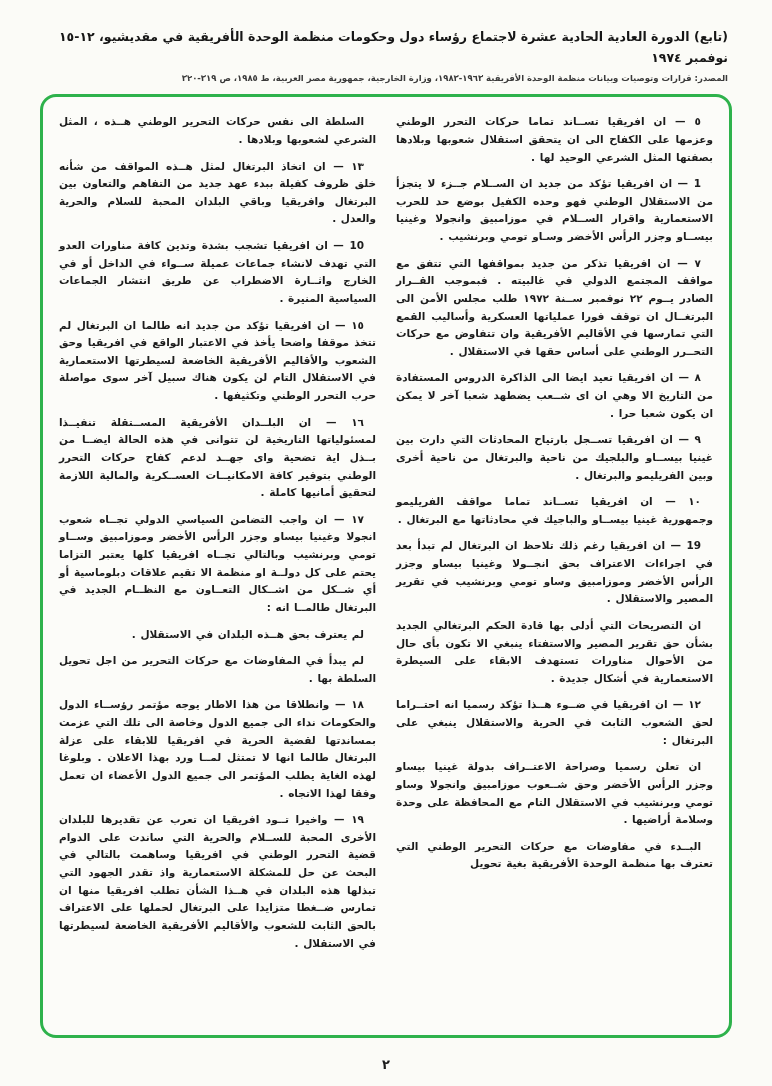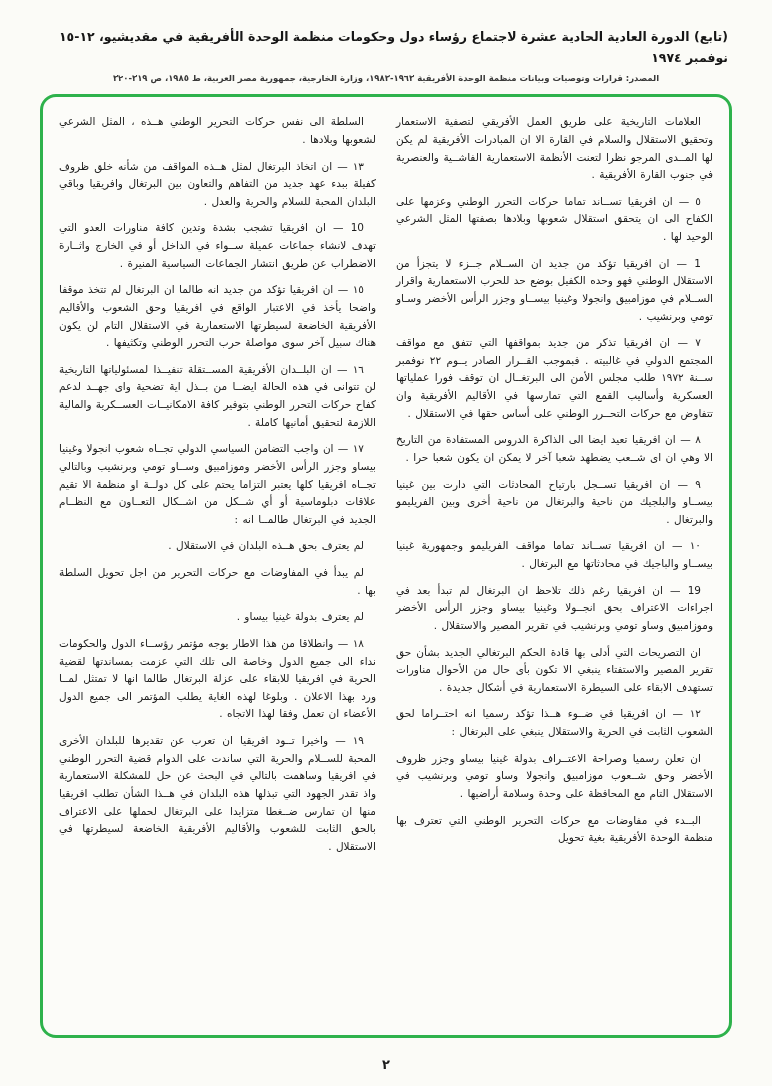--- a/index.html
+++ b/index.html
@@ -26,21 +26,21 @@
     line-height: 1.7;
     text-align: right;
     color: #161616;
     letter-spacing: 0.2px;
   }
   .header-source {
     font-size: 8.5px;
     font-weight: bold;
     color: #3a3a3a;
     margin-top: 3px;
-    text-align: center;
+    text-align: right;
     line-height: 1.5;
   }
   .content-box {
     border: 3px solid #2eb24c;
     border-radius: 16px;
     margin-top: 10px;
     padding: 16px 16px 12px 16px;
     height: 944px;
     overflow: hidden;
     background: #fcfcf9;
@@ -49,21 +49,21 @@
     display: flex;
     gap: 20px;
     height: 100%;
   }
   .col {
     flex: 1;
     min-width: 0;
   }
   .col p {
     font-size: 10.5px;
-    font-weight: normal;
+    font-weight: bold;
     color: #1c1c1c;
     line-height: 1.68;
     text-align: justify;
     text-align-last: right;
     margin-bottom: 9px;
     text-indent: 12px;
     word-spacing: 1px;
   }
   .page-number {
     position: absolute;
@@ -82,43 +82,41 @@
 <div class="page">
 
   <div class="header">
     <div class="header-title">(تابع) الدورة العادية الحادية عشرة لاجتماع رؤساء دول وحكومات منظمة الوحدة الأفريقية في مقديشيو، ١٢-١٥ نوفمبر ١٩٧٤</div>
     <div class="header-source">المصدر: قرارات وتوصيات وبيانات منظمة الوحدة الأفريقية ١٩٦٣-١٩٨٣، وزارة الخارجية، جمهورية مصر العربية، ط ١٩٨٥، ص ٣١٩-٣٢٠</div>
   </div>
 
   <div class="content-box">
     <div class="columns">
       <div class="col">
-          <p>العلامات التاريخية على طريق العمل الأفريقي لتصفية الاستعمار وتحقيق الاستقلال والسلام في القارة الا ان المبادرات الأفريقية لم يكن لها المــدى المرجو نظرا لتعنت الأنظمة الاستعمارية الفاشــية والعنصرية في جنوب القارة الأفريقية .</p>
           <p>٥ — ان افريقيا تســاند تماما حركات التحرر الوطني وعزمها على الكفاح الى ان يتحقق استقلال شعوبها وبلادها بصفتها المثل الشرعي الوحيد لها .</p>
           <p>1 — ان افريقيا تؤكد من جديد ان الســلام جــزء لا يتجزأ من الاستقلال الوطني فهو وحده الكفيل بوضع حد للحرب الاستعمارية واقرار الســلام في موزامبيق وانجولا وغينيا بيســاو وجزر الرأس الأخضر وسـاو تومي وبرنشيب .</p>
           <p>٧ — ان افريقيا تذكر من جديد بمواقفها التي تتفق مع مواقف المجتمع الدولي في غالبيته . فبموجب القــرار الصادر يــوم ٢٢ نوفمبر ســنة ١٩٧٢ طلب مجلس الأمن الى البرتغــال ان توقف فورا عملياتها العسكرية وأساليب القمع التي تمارسها في الأقاليم الأفريقية وان تتفاوض مع حركات التحــرر الوطني على أساس حقها في الاستقلال .</p>
           <p>٨ — ان افريقيا تعيد ايضا الى الذاكرة الدروس المستفادة من التاريخ الا وهي ان اى شــعب يضطهد شعبا آخر لا يمكن ان يكون شعبا حرا .</p>
           <p>٩ — ان افريقيا تســجل بارتياح المحادثات التي دارت بين غينيا بيســاو والبلجيك من ناحية والبرتغال من ناحية أخرى وبين الفريليمو والبرتغال .</p>
           <p>١٠ — ان افريقيا تســاند تماما مواقف الفريليمو وجمهورية غينيا بيســاو والباجيك في محادثاتها مع البرتغال .</p>
           <p>19 — ان افريقيا رغم ذلك تلاحظ ان البرتغال لم تبدأ بعد في اجراءات الاعتراف بحق انجــولا وغينيا بيساو وجزر الرأس الأخضر وموزامبيق وساو تومي وبرنشيب في تقرير المصير والاستقلال .</p>
           <p>ان التصريحات التي أدلى بها قادة الحكم البرتغالي الجديد بشأن حق تقرير المصير والاستفتاء ينبغي الا تكون بأى حال من الأحوال مناورات تستهدف الابقاء على السيطرة الاستعمارية في أشكال جديدة .</p>
           <p>١٢ — ان افريقيا في ضــوء هــذا تؤكد رسميا انه احتــراما لحق الشعوب الثابت في الحرية والاستقلال ينبغي على البرتغال :</p>
-          <p>ان تعلن رسميا وصراحة الاعتــراف بدولة غينيا بيساو وجزر ظروف الأخضر وحق شــعوب موزامبيق وانجولا وساو تومي وبرنشيب في الاستقلال التام مع المحافظة على وحدة وسلامة أراضيها .</p>
+          <p>ان تعلن رسميا وصراحة الاعتــراف بدولة غينيا بيساو وجزر الرأس الأخضر وحق شــعوب موزامبيق وانجولا وساو تومي وبرنشيب في الاستقلال التام مع المحافظة على وحدة وسلامة أراضيها .</p>
           <p>البــدء في مفاوضات مع حركات التحرير الوطني التي تعترف بها منظمة الوحدة الأفريقية بغية تحويل</p>
         </div>
       <div class="col">
           <p>السلطة الى نفس حركات التحرير الوطني هــذه ، المثل الشرعي لشعوبها وبلادها .</p>
           <p>١٣ — ان اتخاذ البرتغال لمثل هــذه المواقف من شأنه خلق ظروف كفيلة ببدء عهد جديد من التفاهم والتعاون بين البرتغال وافريقيا وباقي البلدان المحبة للسلام والحرية والعدل .</p>
           <p>10 — ان افريقيا تشجب بشدة وتدين كافة مناورات العدو التي تهدف لانشاء جماعات عميلة ســواء في الداخل أو في الخارج واثــارة الاضطراب عن طريق انتشار الجماعات السياسية المنيرة .</p>
           <p>١٥ — ان افريقيا تؤكد من جديد انه طالما ان البرتغال لم تتخذ موقفا واضحا يأخذ في الاعتبار الواقع في افريقيا وحق الشعوب والأقاليم الأفريقية الخاضعة لسيطرتها الاستعمارية في الاستقلال التام لن يكون هناك سبيل آخر سوى مواصلة حرب التحرر الوطني وتكثيفها .</p>
           <p>١٦ — ان البلــدان الأفريقية المســتقلة تنفيــذا لمسئولياتها التاريخية لن تتوانى في هذه الحالة ايضــا من بــذل اية تضحية واى جهــد لدعم كفاح حركات التحرر الوطني بتوفير كافة الامكانيــات العســكرية والمالية اللازمة لتحقيق أمانيها كاملة .</p>
           <p>١٧ — ان واجب التضامن السياسي الدولي تجــاه شعوب انجولا وغينيا بيساو وجزر الرأس الأخضر وموزامبيق وســاو تومي وبرنشيب وبالتالي تجــاه افريقيا كلها يعتبر التزاما يحتم على كل دولــة او منظمة الا تقيم علاقات دبلوماسية أو أي شــكل من اشــكال التعــاون مع النظــام الجديد في البرتغال طالمــا انه :</p>
           <p>لم يعترف بحق هــذه البلدان في الاستقلال .</p>
           <p>لم يبدأ في المفاوضات مع حركات التحرير من اجل تحويل السلطة بها .</p>
-          <p>لم يعترف بدولة غينيا بيساو .</p>
           <p>١٨ — وانطلاقا من هذا الاطار يوجه مؤتمر رؤســاء الدول والحكومات نداء الى جميع الدول وخاصة الى تلك التي عزمت بمساندتها لقضية الحرية في افريقيا للابقاء على عزلة البرتغال طالما انها لا تمتثل لمــا ورد بهذا الاعلان . وبلوغا لهذه الغاية يطلب المؤتمر الى جميع الدول الأعضاء ان تعمل وفقا لهذا الاتجاه .</p>
           <p>١٩ — واخيرا تــود افريقيا ان تعرب عن تقديرها للبلدان الأخرى المحبة للســلام والحرية التي ساندت على الدوام قضية التحرر الوطني في افريقيا وساهمت بالتالي في البحث عن حل للمشكلة الاستعمارية واذ تقدر الجهود التي تبذلها هذه البلدان في هــذا الشأن تطلب افريقيا منها ان تمارس ضــغطا متزايدا على البرتغال لحملها على الاعتراف بالحق الثابت للشعوب والأقاليم الأفريقية الخاضعة لسيطرتها في الاستقلال .</p>
         </div>
     </div>
   </div>
 
   <div class="page-number">٢</div>
 
 </div>
 

